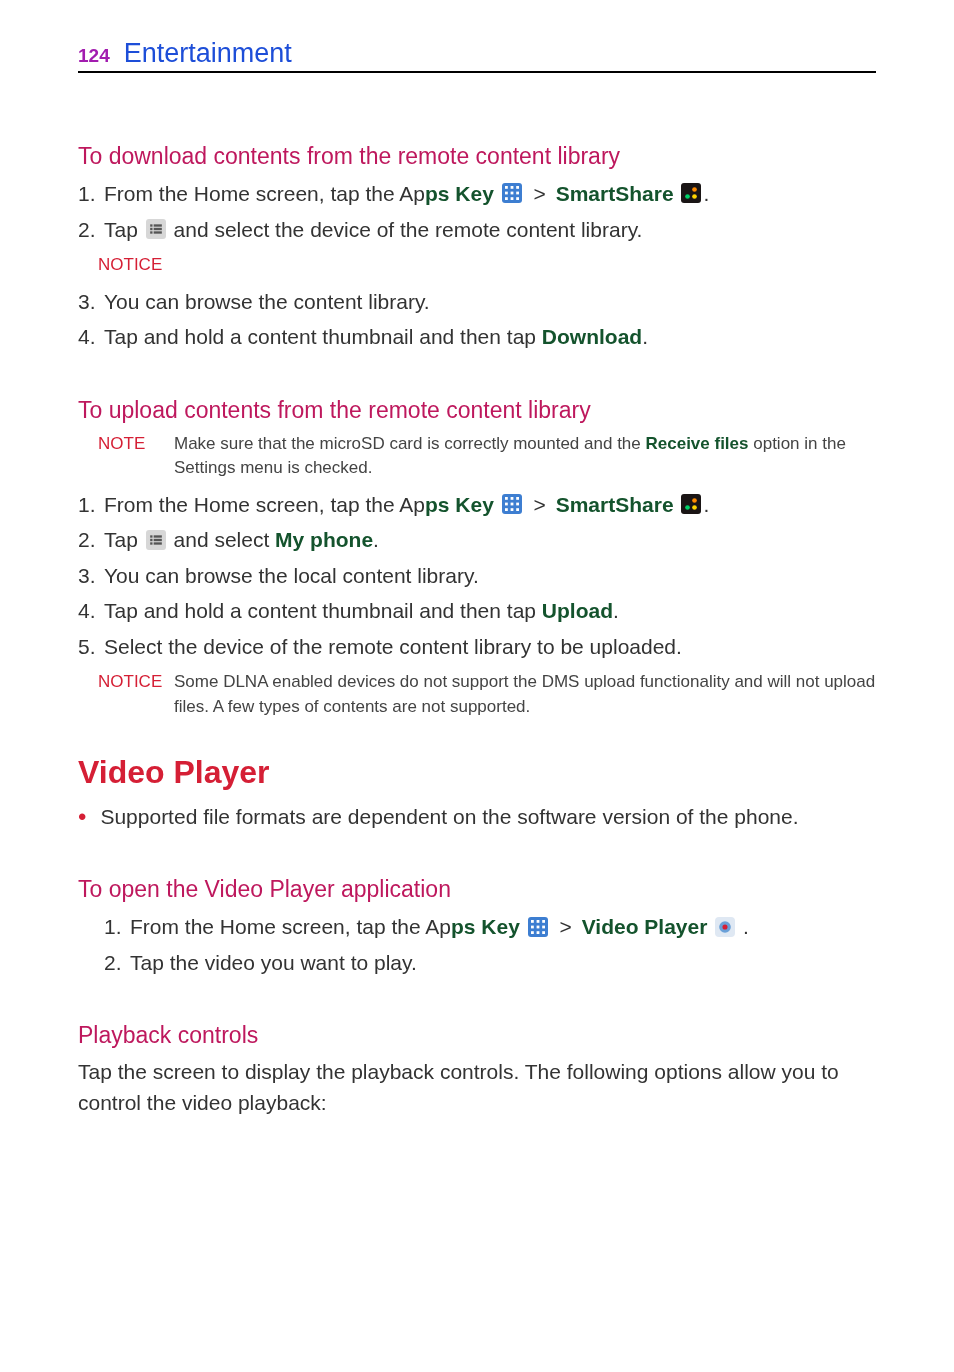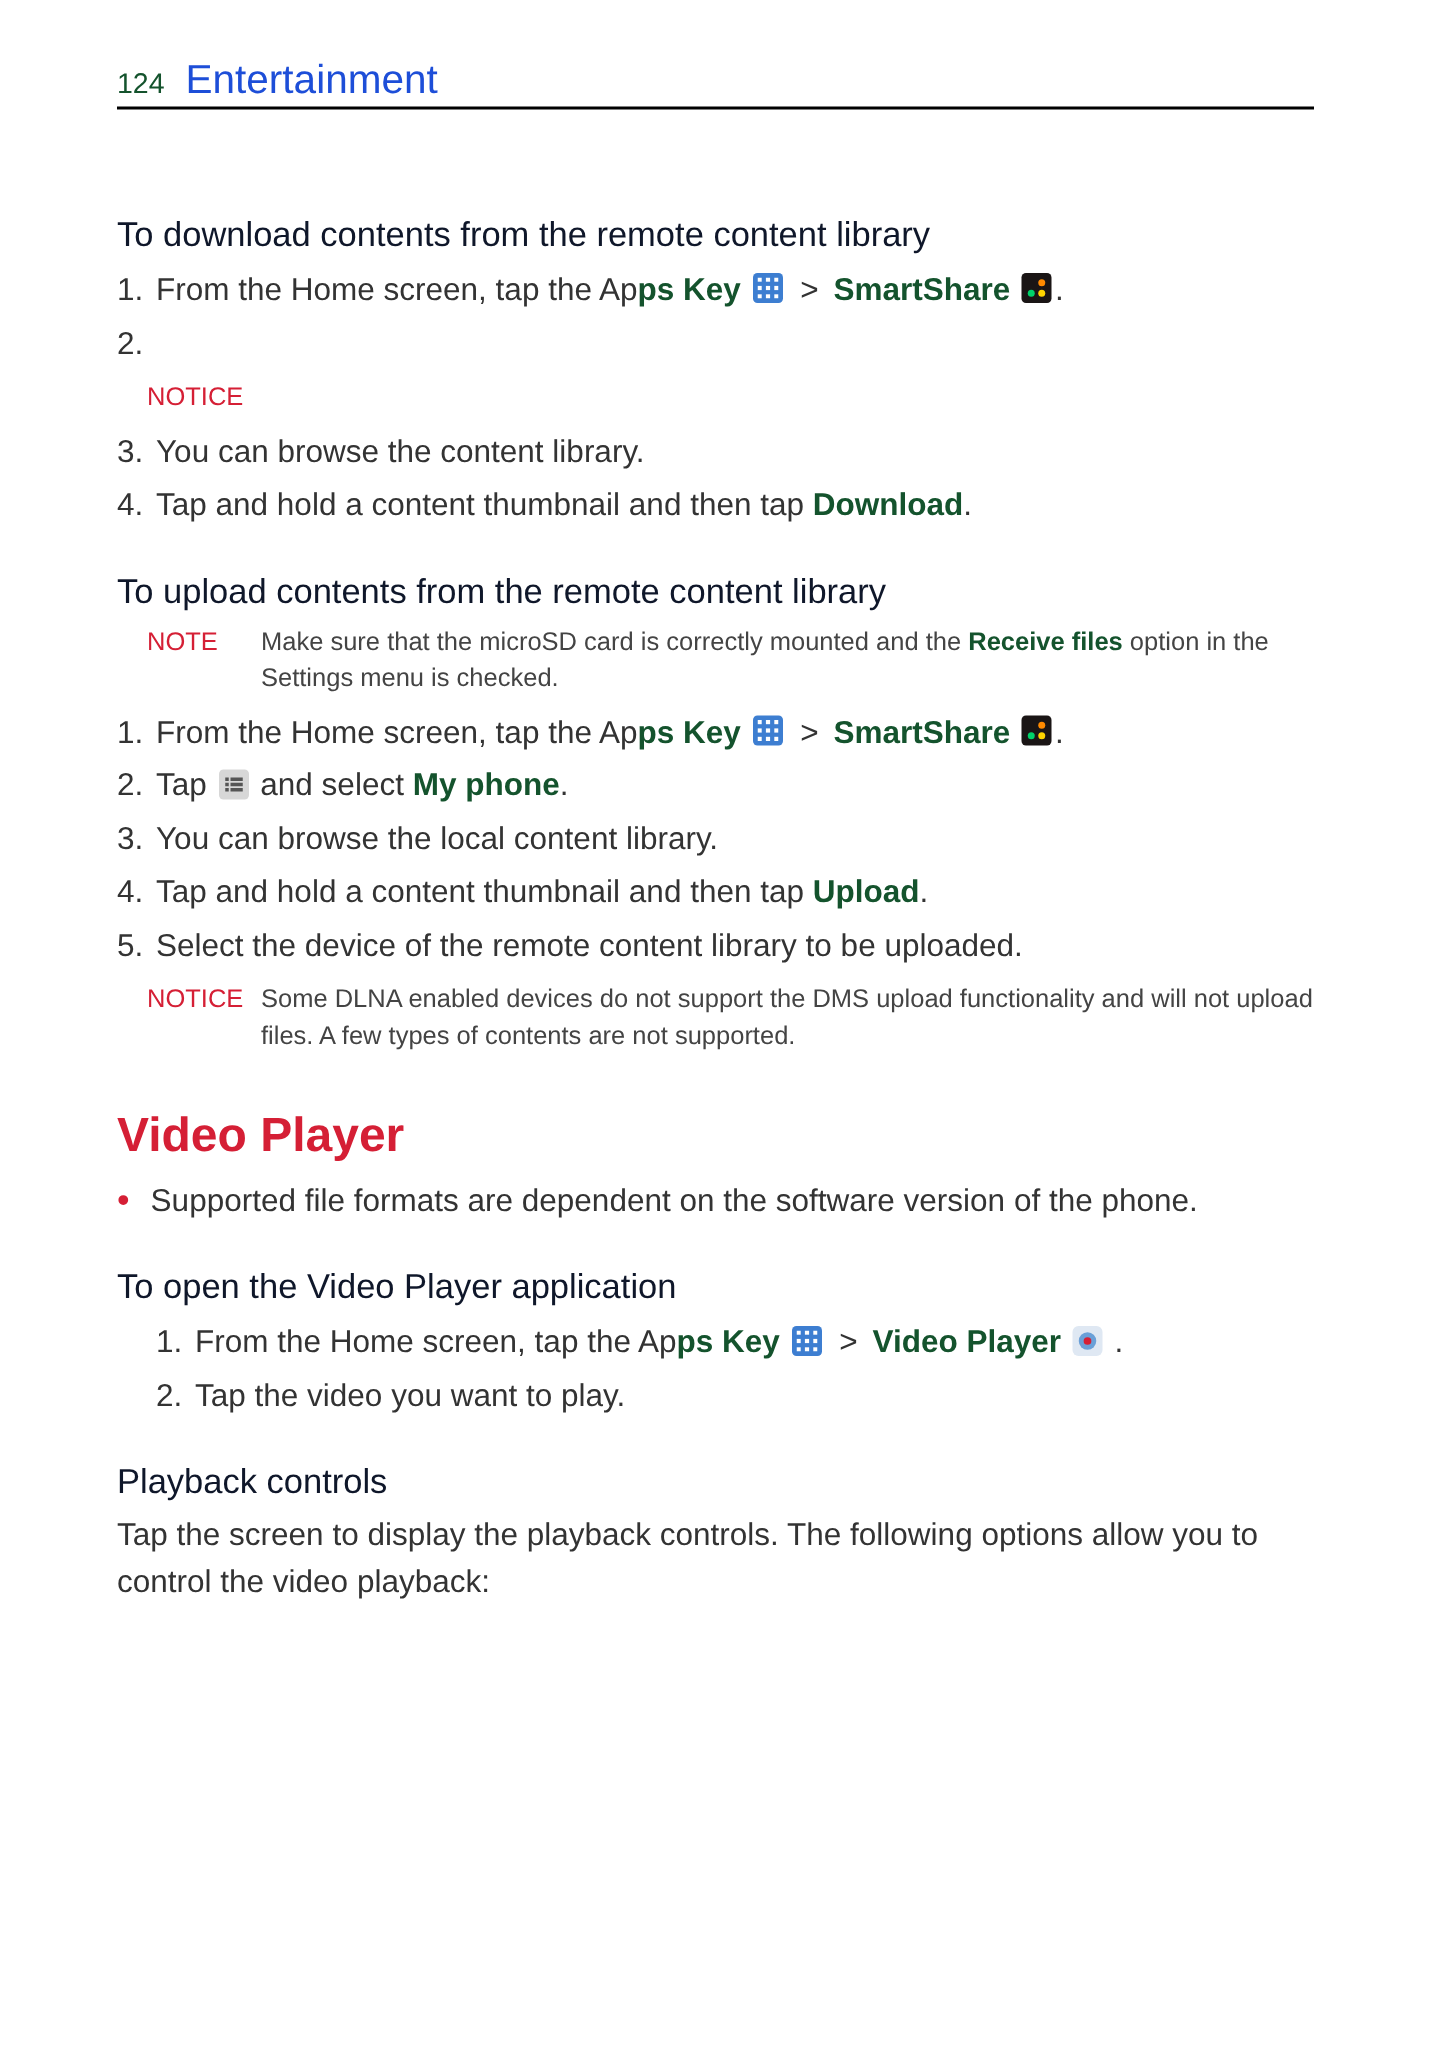--- a/index.html
+++ b/index.html
@@ -16,34 +16,34 @@
   }
   .header-row {
     display: flex;
     align-items: baseline;
     border-bottom: 2px solid #000;
     padding-bottom: 2px;
     margin-bottom: 70px;
   }
   .page-number {
     font-size: 19px;
-    font-weight: normal;
-    color: #14532d;
+    font-weight: bold;
+    color: #a21caf;
     margin-right: 14px;
   }
   .header-title {
     font-size: 27px;
     font-weight: 400;
     color: #1d4ed8;
   }
   .subheading-red {
-    color: #0f172a;
+    color: #be185d;
     font-size: 23px;
     font-weight: 400;
-    margin: 28px 0 8px 0;
+    margin: 44px 0 8px 0;
   }
   .body-text {
     font-size: 21px;
     color: #333;
     line-height: 1.45;
     margin: 6px 0;
   }
   ol.steps {
     list-style: none;
     padding: 0;
@@ -174,20 +174,34 @@
           <svg viewBox="0 0 12 12">
               <circle cx="3" cy="9" r="2" fill="#00d26a"></circle>
               <circle cx="9" cy="3" r="2" fill="#ff8a00"></circle>
               <circle cx="9" cy="9" r="2" fill="#ffd400"></circle>
             </svg>
         </span>.
       </span>
     </li>
     <li>
       <span class="num">2.</span>
+      <span>
+        <span>Tap </span><span class="icon icon-list">
+          <svg viewBox="0 0 12 12">
+              <g fill="#555">
+                <rect x="1" y="2" width="2" height="2"></rect>
+                <rect x="4" y="2" width="7" height="2"></rect>
+                <rect x="1" y="5" width="2" height="2"></rect>
+                <rect x="4" y="5" width="7" height="2"></rect>
+                <rect x="1" y="8" width="2" height="2"></rect>
+                <rect x="4" y="8" width="7" height="2"></rect>
+              </g>
+            </svg>
+        </span><span> and select the device of the remote content library.</span>
+      </span>
     </li>
   </ol>
 
   <div class="notice-row">
     <span class="notice-label">NOTICE</span>
   </div>
 
   <ol class="steps">
     <li>
       <span class="num">3.</span>

